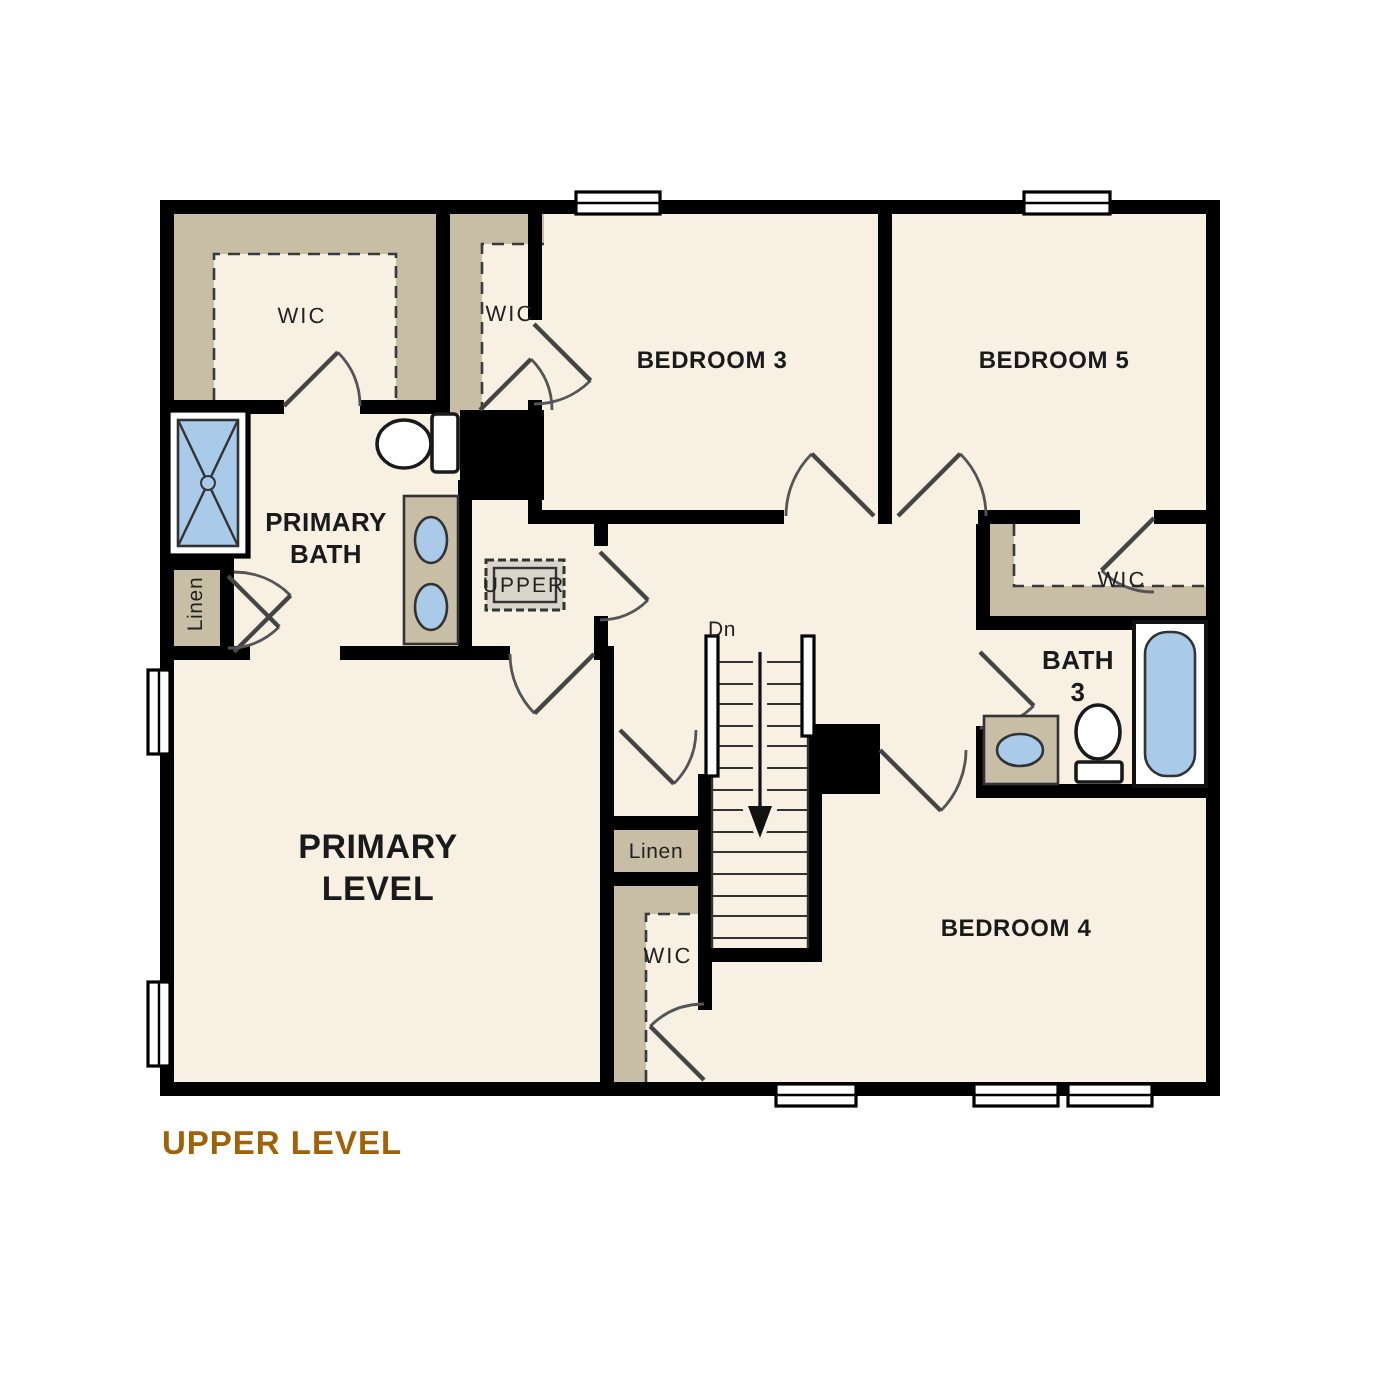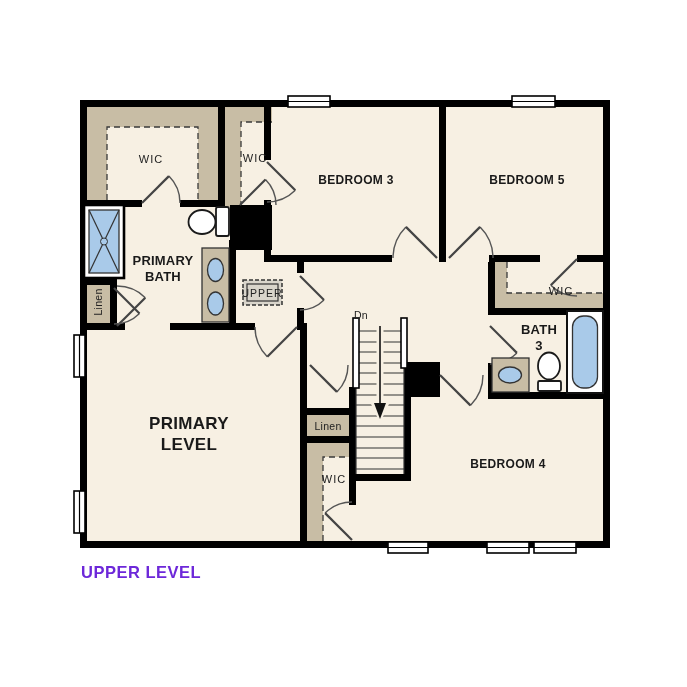--- a/index.html
+++ b/index.html
@@ -22,21 +22,21 @@
   .tread{stroke:#333;stroke-width:1.1;}
   .lbl{position:absolute;transform:translate(-50%,-50%);color:#222;white-space:nowrap;
        text-align:center;line-height:1.15;}
   .small{font-size:11px;letter-spacing:1px;}
   .tiny{font-size:10.5px;letter-spacing:.3px;}
   .room{font-weight:bold;font-size:12px;color:#1a1a1a;letter-spacing:.3px;}
   .room-lg{font-weight:bold;font-size:17px;color:#1a1a1a;letter-spacing:.3px;line-height:1.25;}
   .room-sm{font-weight:bold;font-size:13px;color:#1a1a1a;letter-spacing:.2px;line-height:1.2;}
   .rot{transform:translate(-50%,-50%) rotate(-90deg);}
   #floor-title{position:absolute;left:81px;top:563px;font-weight:bold;font-size:16.5px;
-       letter-spacing:.5px;color:#6d28d9;}
+       letter-spacing:.5px;color:#a16207;}
 </style>
 </head>
 <body>
 
 <div id="page">
 
   <div id="plan-floor"></div>
 
   <svg width="687" height="687" viewBox="0 0 687 687">
 

